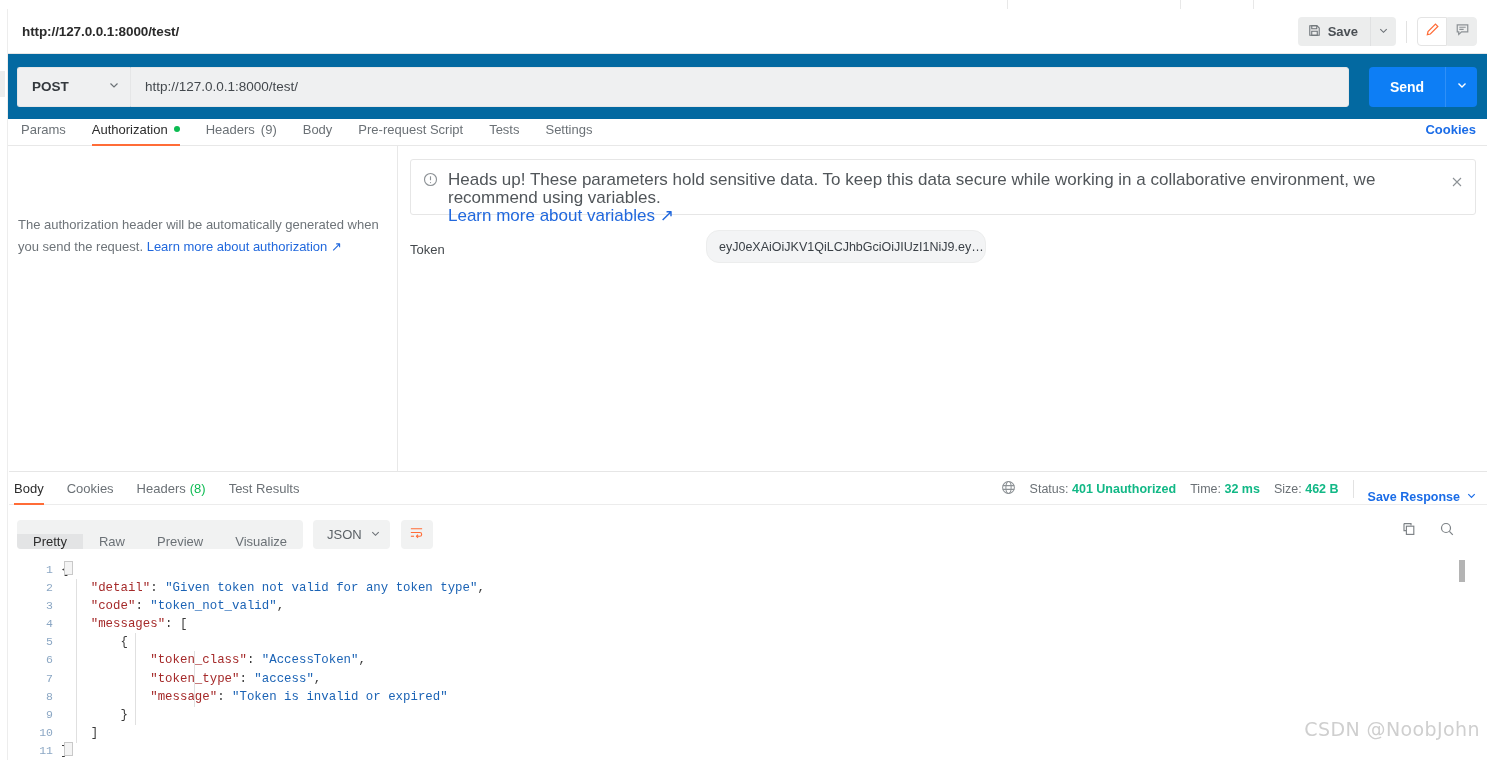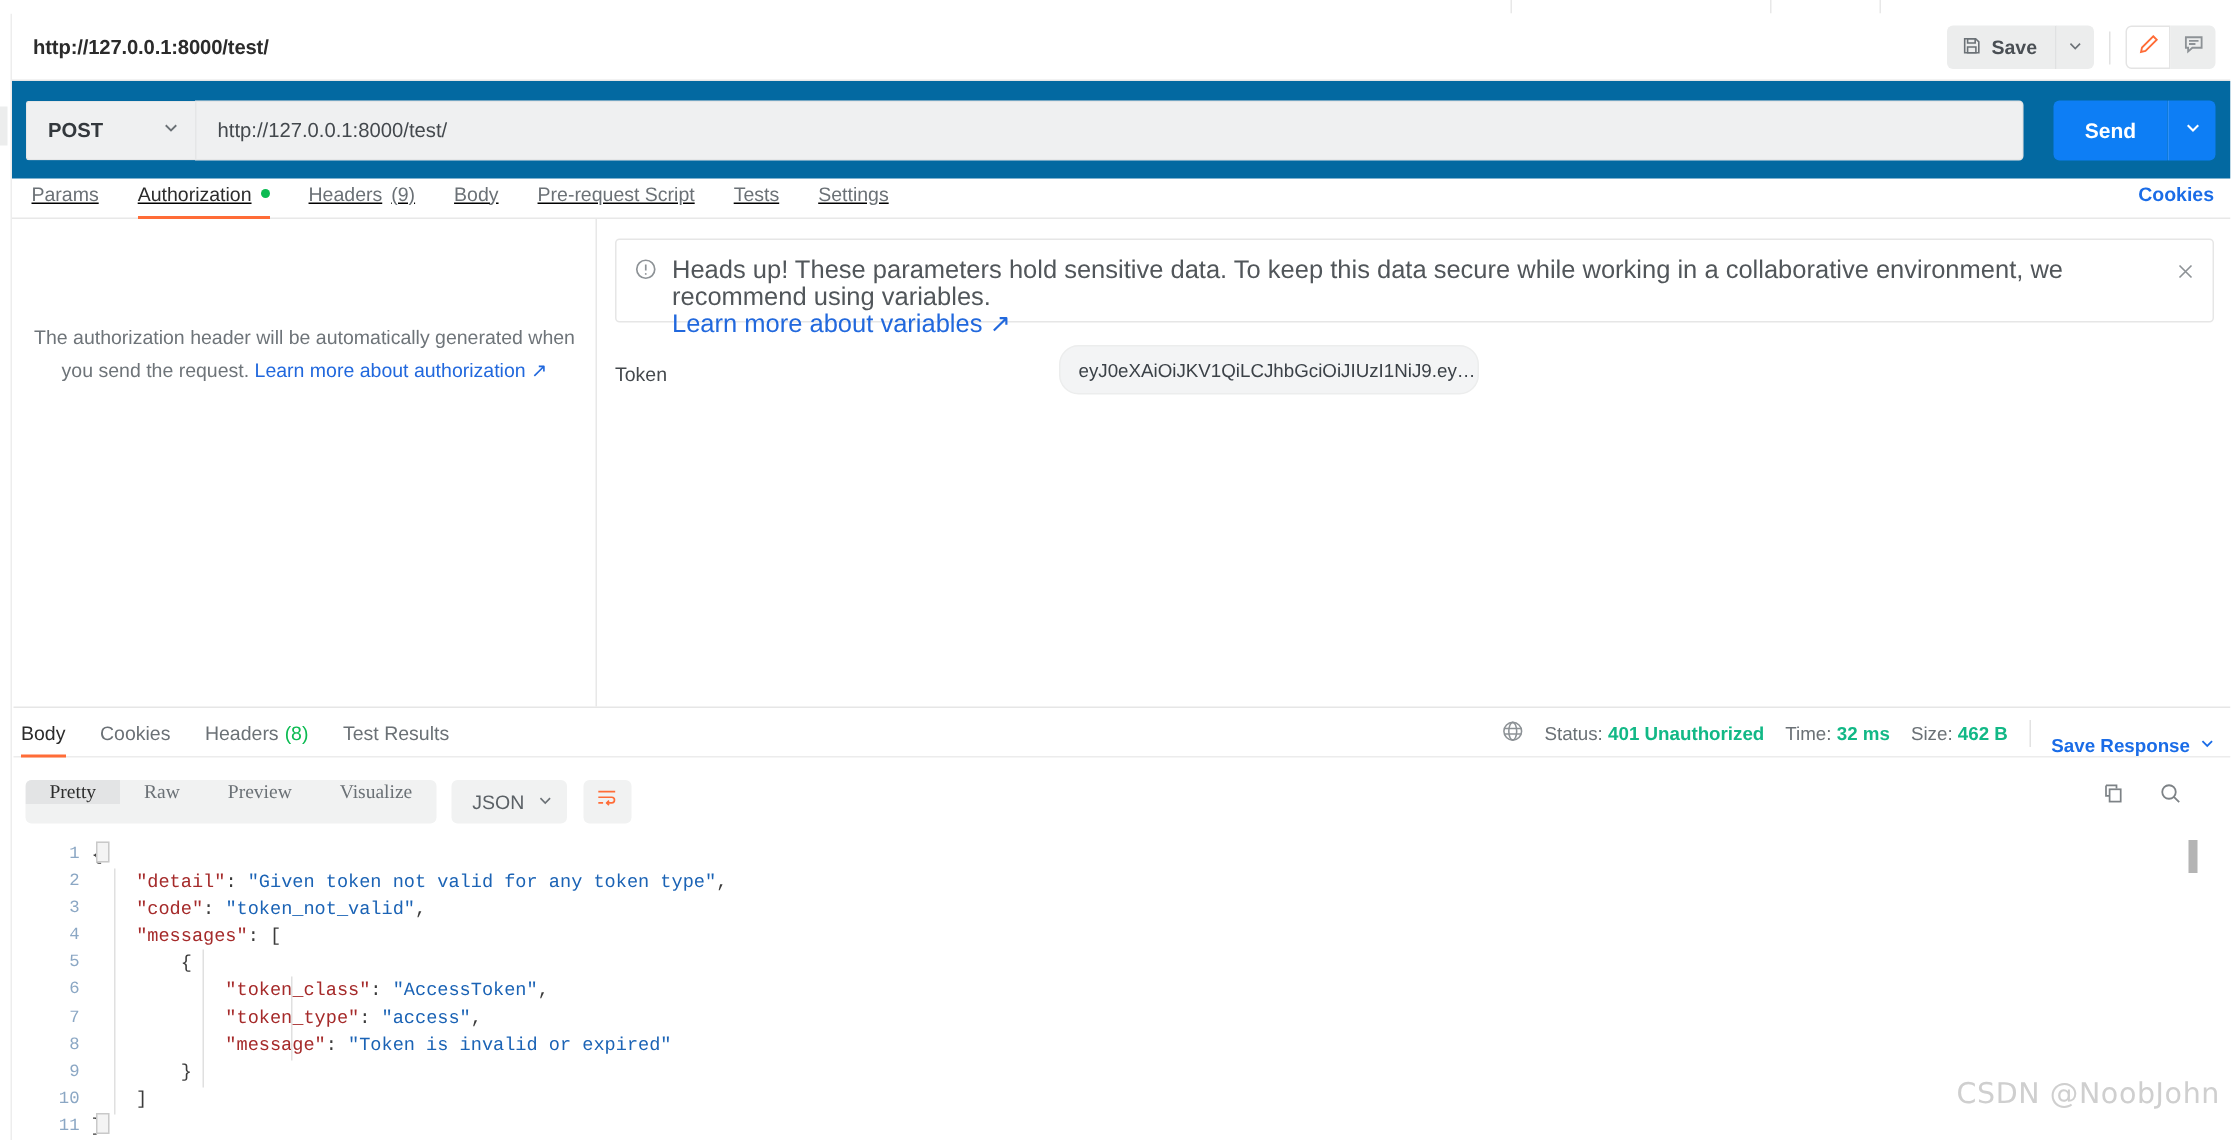--- a/index.html
+++ b/index.html
@@ -92,21 +92,21 @@
   .send-caret {
     height: 40px; width: 32px; background: #0d7ef5; border: none;
     border-left: 1px solid #2f90f7; border-radius: 0 4px 4px 0;
     display: flex; align-items: center; justify-content: center; cursor: pointer;
   }
 
   
   .reqtabs {
     position: absolute; left: 8px; top: 113px; width: 1479px; height: 33px;
     border-bottom: 1px solid #e8e8e8;
-    display: flex; align-items: center; text-decoration: underline;
+    display: flex; align-items: center;
   }
   .rtab {
     position: relative; height: 32px; padding: 0 0 0 0;
     margin-right: 26px; display: flex; align-items: center; gap: 6px;
     font-size: 13px; color: #6b7176; cursor: pointer; white-space: nowrap;
   }
   .rtab:first-child { margin-left: 13px; }
   .rtab.active { color: #2c2c2c; }
   .rtab.active::after {
     content: ""; position: absolute; left: 0; right: 0; bottom: -1px;
@@ -130,21 +130,21 @@
   .type-label { margin-left: 8px; font-size: 13.5px; font-weight: bold; color: #33383d; }
   .type-select {
     position: absolute; left: 203px; top: 0; width: 180px; height: 31px;
     background: #eff0f1; border: 1px solid #e5e6e7; border-radius: 3px;
     display: flex; align-items: center; justify-content: space-between;
     padding: 0 10px 0 12px; cursor: pointer;
     font-size: 13px; color: #4a5054;
   }
   .auth-note {
     position: absolute; left: 9px; top: 68px; width: 370px;
-    font-size: 13px; line-height: 22px; color: #6e7479; text-align: center;
+    font-size: 13px; line-height: 22px; color: #6e7479;
   }
   .auth-note a { color: #2168dd; text-decoration: none; cursor: pointer; }
 
   
   .rightpane {
     position: absolute; left: 399px; top: 146px; width: 1088px; height: 325px; background: #fff;
   }
   .banner {
     position: absolute; left: 11px; top: 13px; width: 1066px; height: 56px;
     border: 1px solid #e6e6e6; border-radius: 3px; background: #fff;
@@ -194,21 +194,21 @@
   .statusbar .vsep { width: 1px; height: 18px; background: #e2e2e2; }
   .save-response { font-size: 12.5px; font-weight: bold; color: #1a6ce7; cursor: pointer; display: flex; align-items: center; gap: 6px; margin-top: 16px; }
 
   
   .fmtbar {
     position: absolute; left: 9px; top: 512px; width: 1478px; height: 44px;
     display: flex; align-items: center; background: #fff;
   }
   .segs {
     margin-left: 8px; height: 29px; background: #f1f2f2; border-radius: 4px;
-    display: flex; align-items: flex-start; overflow: hidden; font-family: Liberation Serif, serif;
+    display: flex; align-items: flex-end; overflow: hidden;
   }
   .seg {
     padding: 0 16px; display: flex; align-items: center;
     font-size: 13px; color: #6b7176; cursor: pointer;
   }
   .seg.active { background: #e3e4e5; color: #2c2c2c; }
   .jsonsel {
     margin-left: 10px; height: 29px; padding: 0 9px 0 14px;
     background: #f1f2f2; border-radius: 4px;
     display: flex; align-items: center; gap: 8px;

